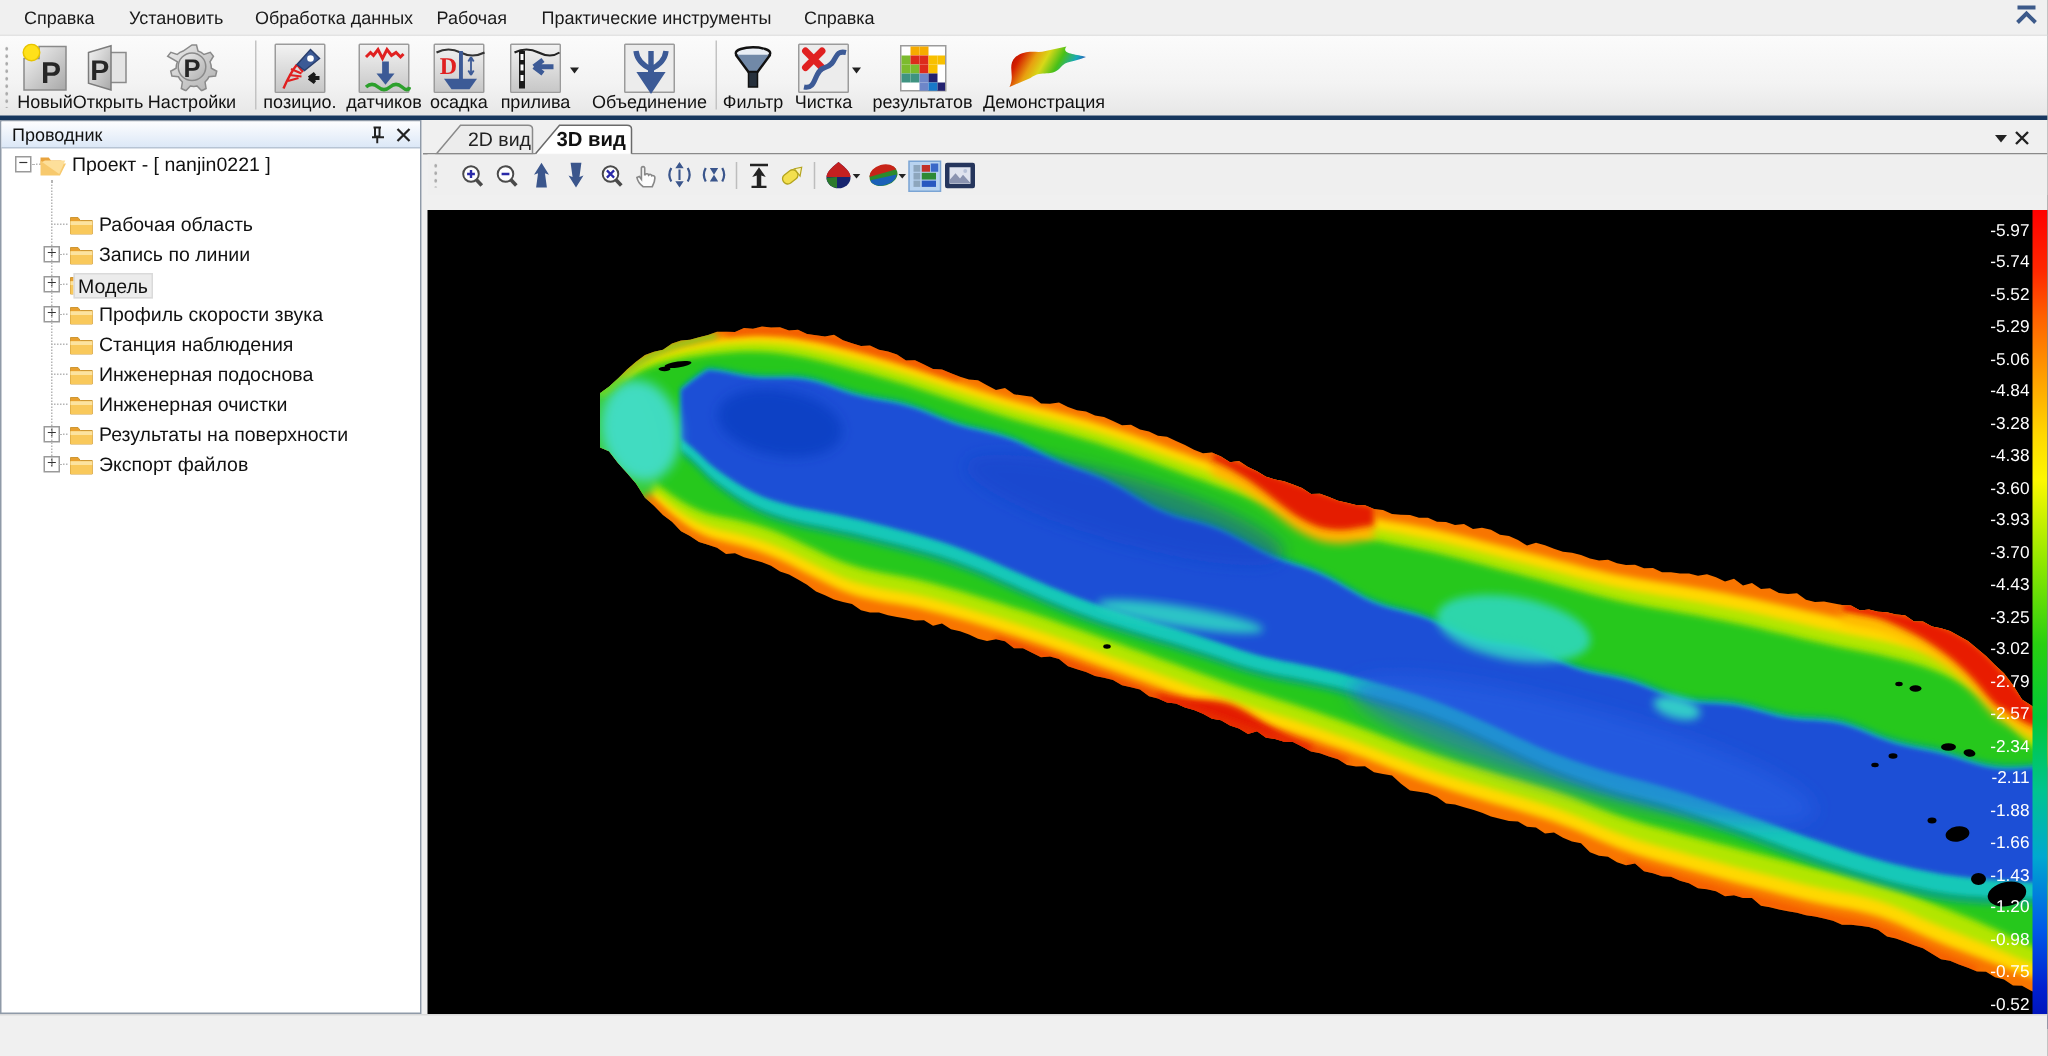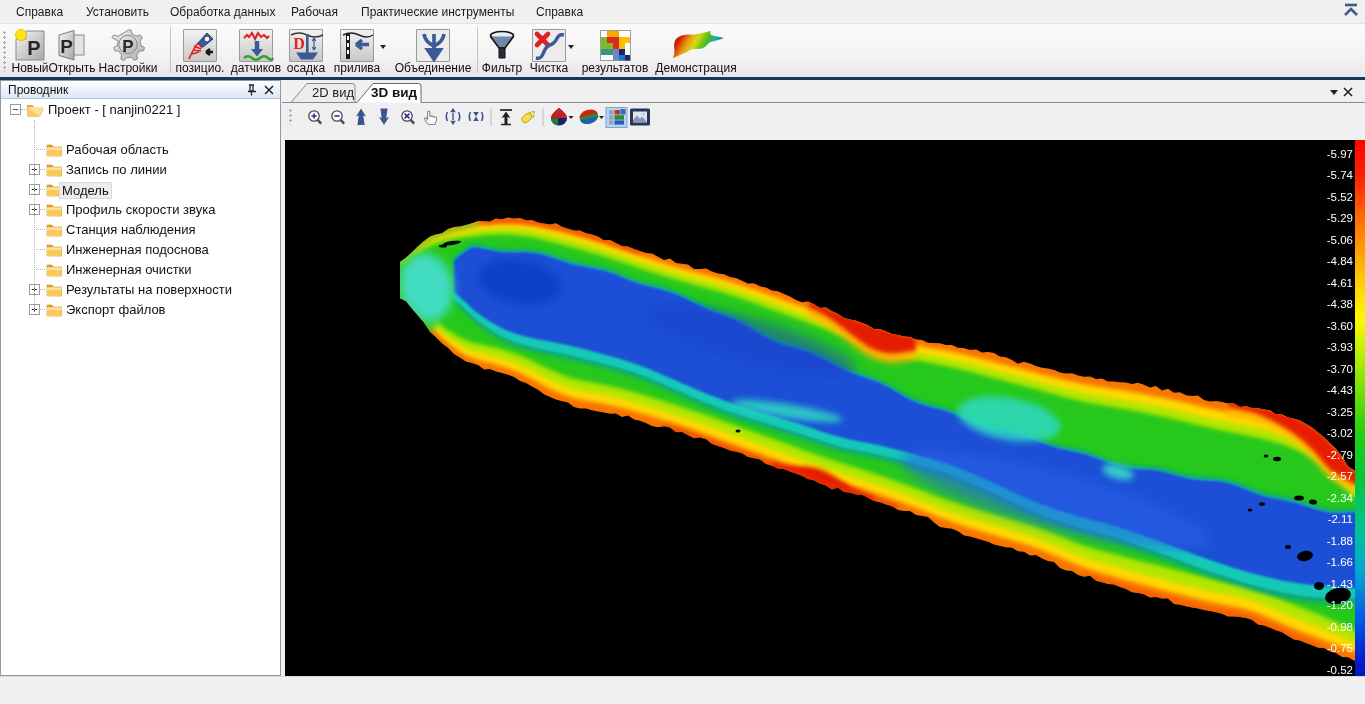--- a/index.html
+++ b/index.html
@@ -221,21 +221,21 @@
       <div class="trow" style="top:99px">
         <span class="exp" style="left:28px">
           <span class="em">+</span>
         </span>
         <span class="dots" style="left:38px;top:9px;width:6px"></span>
         <span class="fico" style="left:45px"><svg width="17" height="14" viewBox="0 0 17 14">
             <path d="M1,2 h5 l1.5,2 h8 v9 h-14.5z" fill="#e8a030" stroke="#c8922a" stroke-width="0.6"></path>
             <path d="M1,4.5 h14.5 v8.5 h-14.5z" fill="#f9c95c"></path>
             <path d="M1,4.5 h14.5 v2.5 h-14.5z" fill="#fce3a0"></path>
           </svg></span>
-        <span class="ttxt" style="left:58px;background:#ececec;border:1px solid #dadada;text-align:right;">Модель</span>
+        <span class="ttxt" style="left:48px;background:#ececec;border:1px solid #dadada;text-align:right;">Модель</span>
       </div>
       <div class="trow" style="top:119px">
         <span class="exp" style="left:28px">
           <span class="em">+</span>
         </span>
         <span class="dots" style="left:38px;top:9px;width:6px"></span>
         <span class="fico" style="left:45px"><svg width="17" height="14" viewBox="0 0 17 14">
             <path d="M1,2 h5 l1.5,2 h8 v9 h-14.5z" fill="#e8a030" stroke="#c8922a" stroke-width="0.6"></path>
             <path d="M1,4.5 h14.5 v8.5 h-14.5z" fill="#f9c95c"></path>
             <path d="M1,4.5 h14.5 v2.5 h-14.5z" fill="#fce3a0"></path>
@@ -446,21 +446,21 @@
         <ellipse cx="158" cy="106" rx="4" ry="1.5" fill="#000"></ellipse>
         <ellipse cx="453" cy="291" rx="2.5" ry="1.5" fill="#000"></ellipse>
     <rect x="1070" y="0" width="10" height="546" fill="url(#cbar)"></rect>
   </svg>
   <div class="sl" style="top:7.5px">-5.97</div>
       <div class="sl" style="top:29.0px">-5.74</div>
       <div class="sl" style="top:50.5px">-5.52</div>
       <div class="sl" style="top:72.0px">-5.29</div>
       <div class="sl" style="top:93.5px">-5.06</div>
       <div class="sl" style="top:115.0px">-4.84</div>
-      <div class="sl" style="top:136.5px">-4.61</div>
+      <div class="sl" style="top:136.5px">-3.28</div>
       <div class="sl" style="top:158.0px">-4.38</div>
       <div class="sl" style="top:179.5px">-3.60</div>
       <div class="sl" style="top:201.0px">-3.93</div>
       <div class="sl" style="top:222.5px">-3.70</div>
       <div class="sl" style="top:244.0px">-4.43</div>
       <div class="sl" style="top:265.5px">-3.25</div>
       <div class="sl" style="top:287.0px">-3.02</div>
       <div class="sl" style="top:308.5px">-2.79</div>
       <div class="sl" style="top:330.0px">-2.57</div>
       <div class="sl" style="top:351.5px">-2.34</div>

